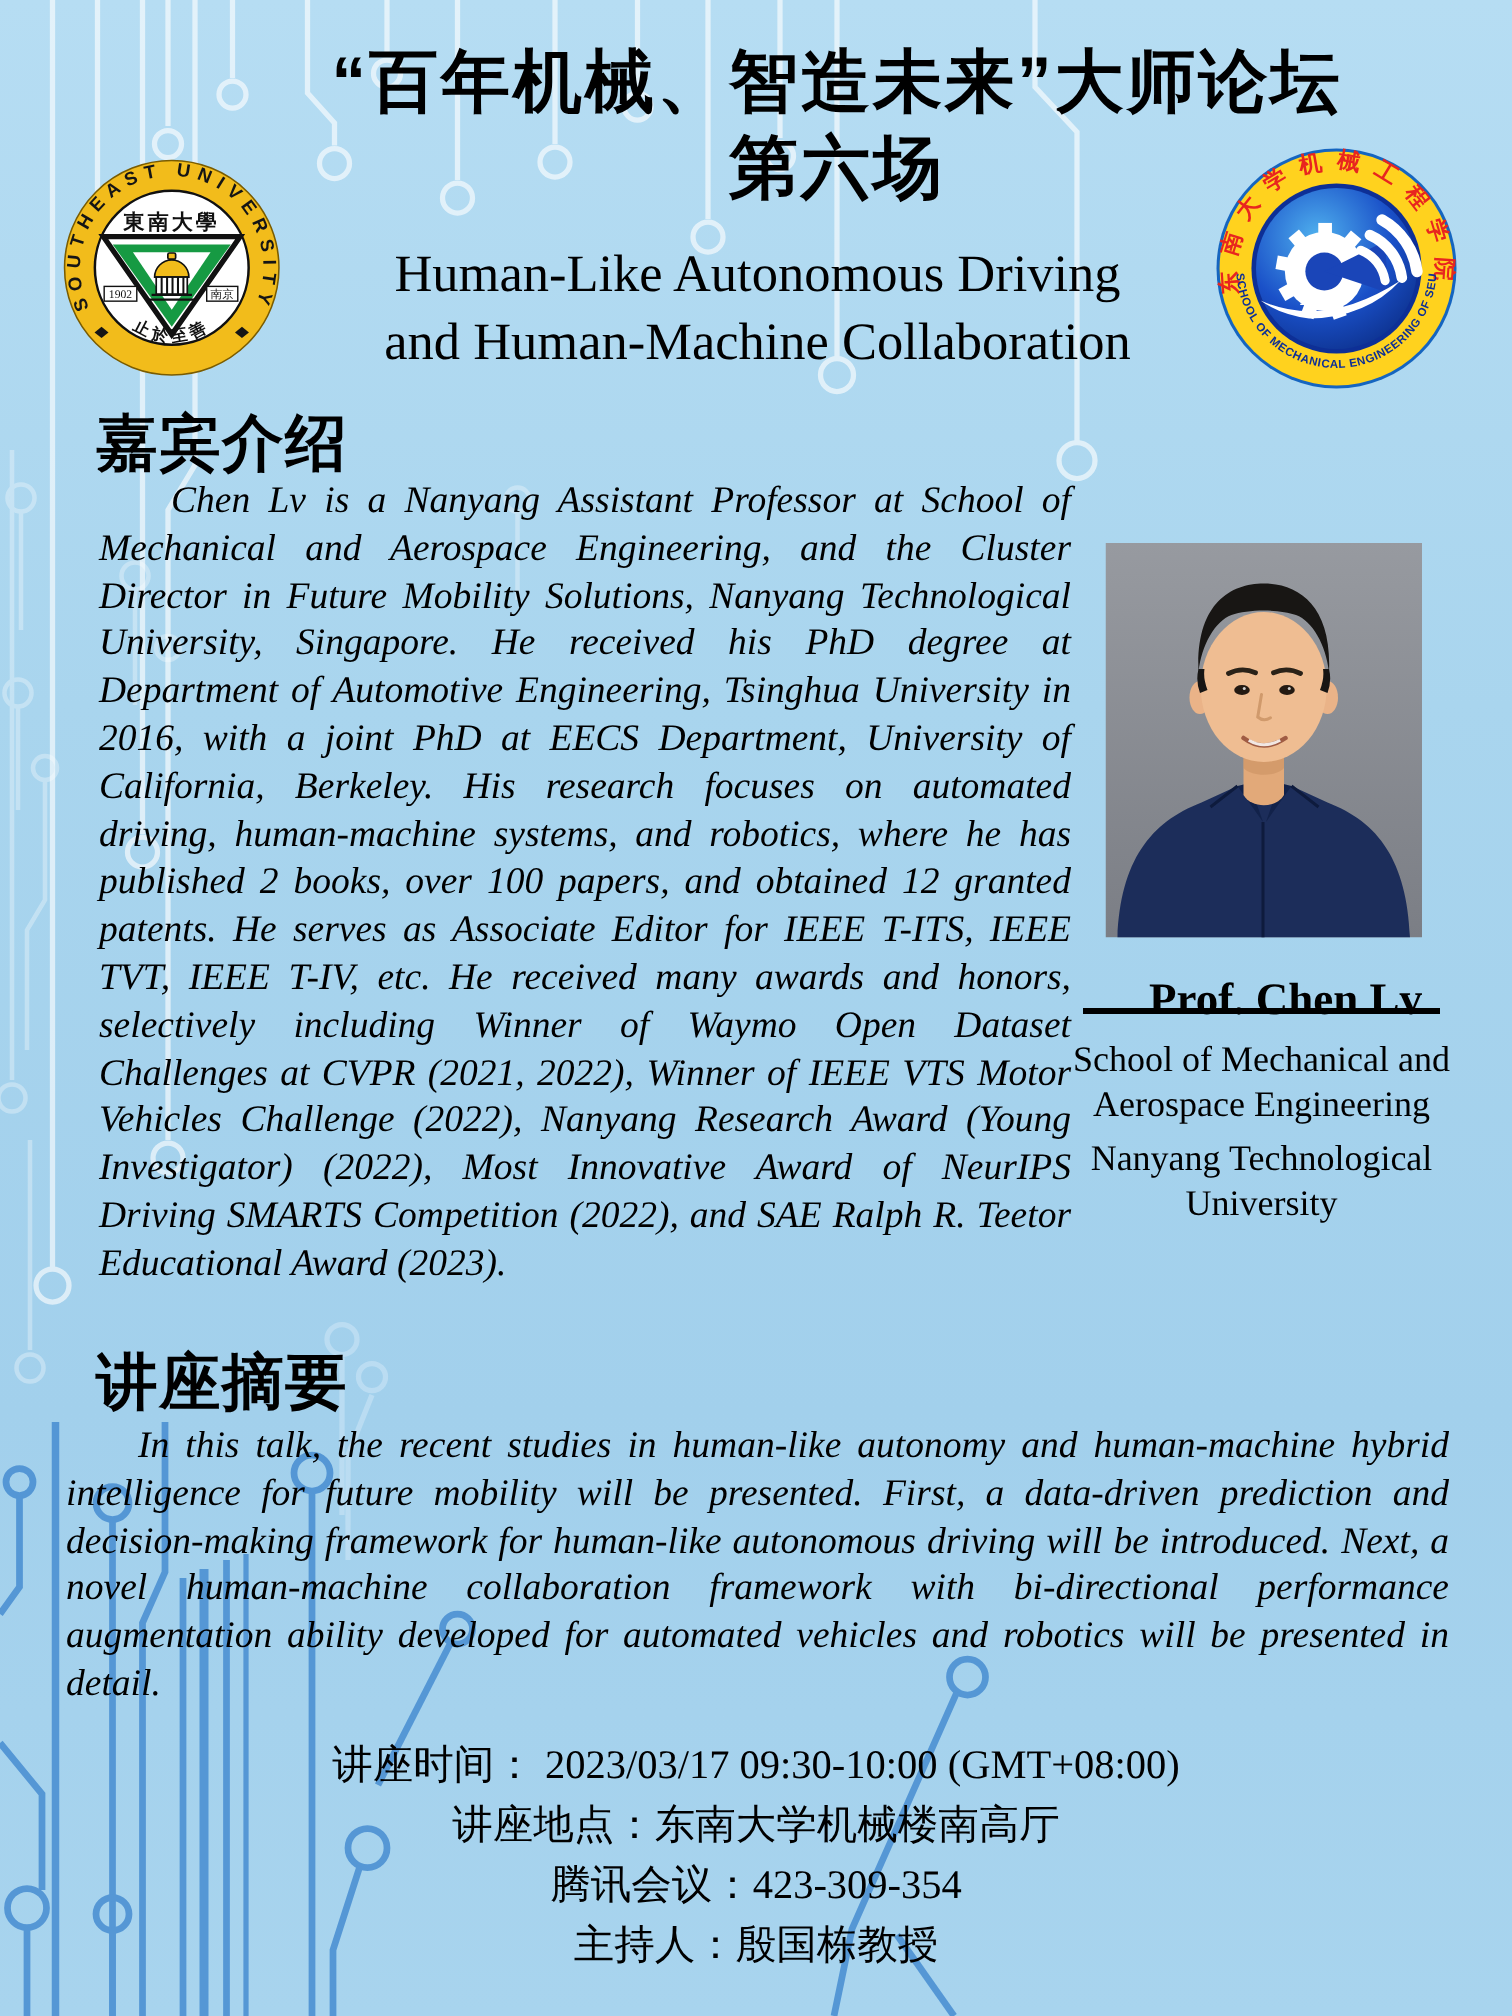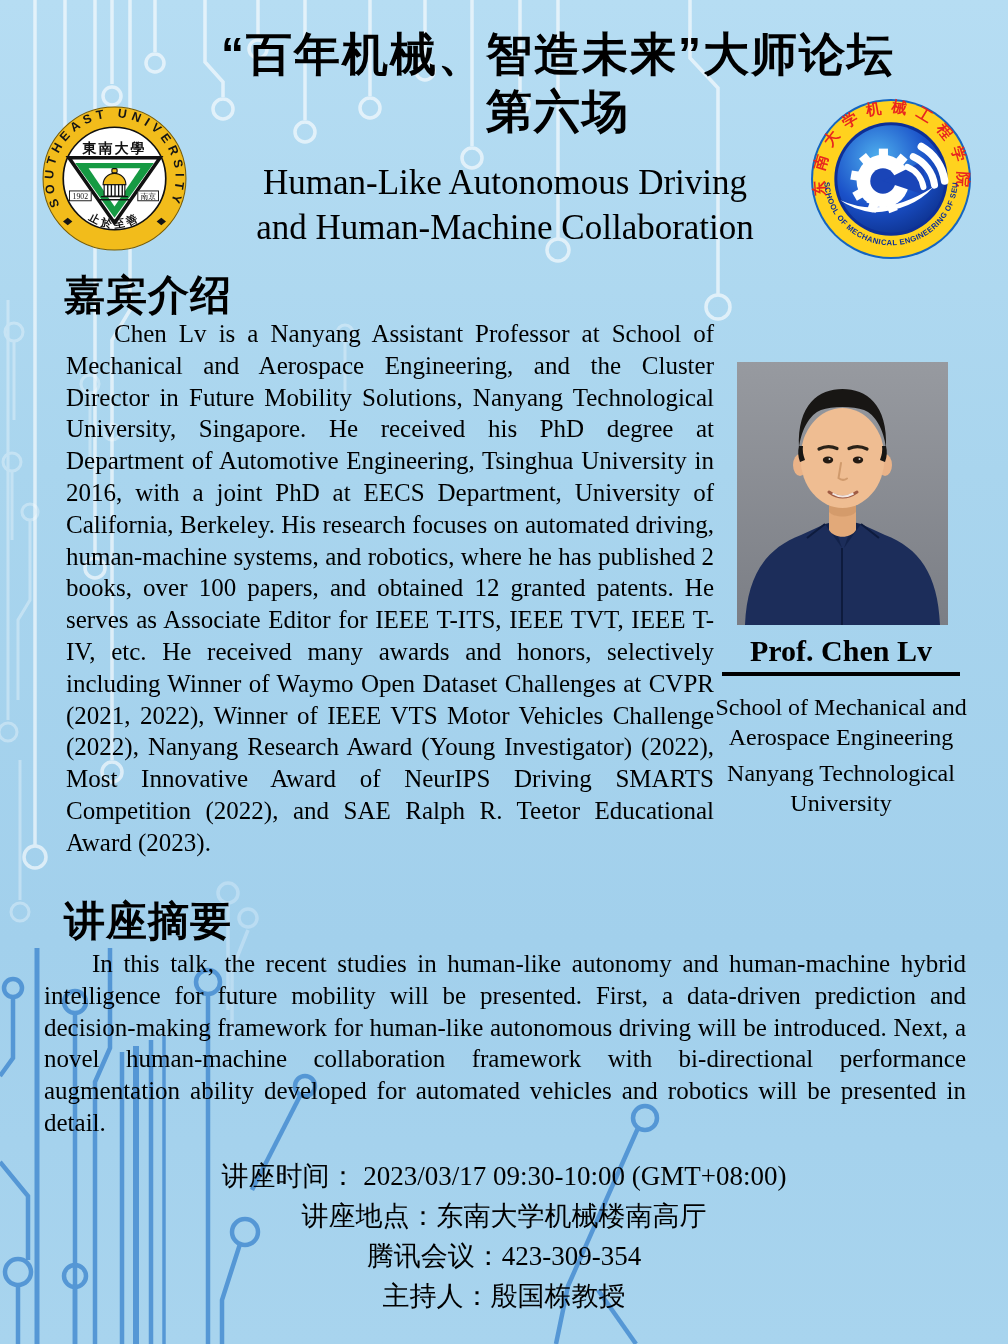--- a/index.html
+++ b/index.html
@@ -25,27 +25,27 @@
   .logo-sme{left:810px;top:98px;width:162px;height:162px;}
   .section-heading{
     position:absolute;left:64px;margin:0;
     font-family:"Liberation Sans",sans-serif;font-weight:bold;color:#000;
     font-size:41px;letter-spacing:1px;
   }
   .heading-guest{top:268px;font-family:Liberation Serif, serif;}
   .heading-abstract{top:894px;}
   .body-text{
     position:absolute;margin:0;color:#000;
-    font-size:25px;line-height:31.8px;text-align:justify;text-indent:48px;
+    font-size:25px;line-height:31.8px;text-align:justify;text-indent:48px;font-style:italic;
   }
   .bio-text{left:66px;top:318px;width:648px;}
   .abstract-text{left:44px;top:948px;width:922px;}
   .photo{position:absolute;left:737px;top:362px;width:211px;height:263px;}
   .speaker-name{
-    position:absolute;left:721px;top:634px;width:240px;margin:0;text-align:center;
+    position:absolute;left:721px;top:634px;width:240px;margin:16px;text-align:center;
     font-weight:bold;font-size:30px;color:#000;
   }
   .caption-rule{position:absolute;left:722px;top:672px;width:238px;height:4px;background:#000;}
   .affiliation{
     position:absolute;left:708px;width:266px;margin:0;text-align:center;
     font-size:24px;line-height:30px;color:#000;
   }
   .affil-1{top:692px;}
   .affil-2{top:758px;}
   .footer{position:absolute;left:0;top:1156px;width:1008px;text-align:center;}

